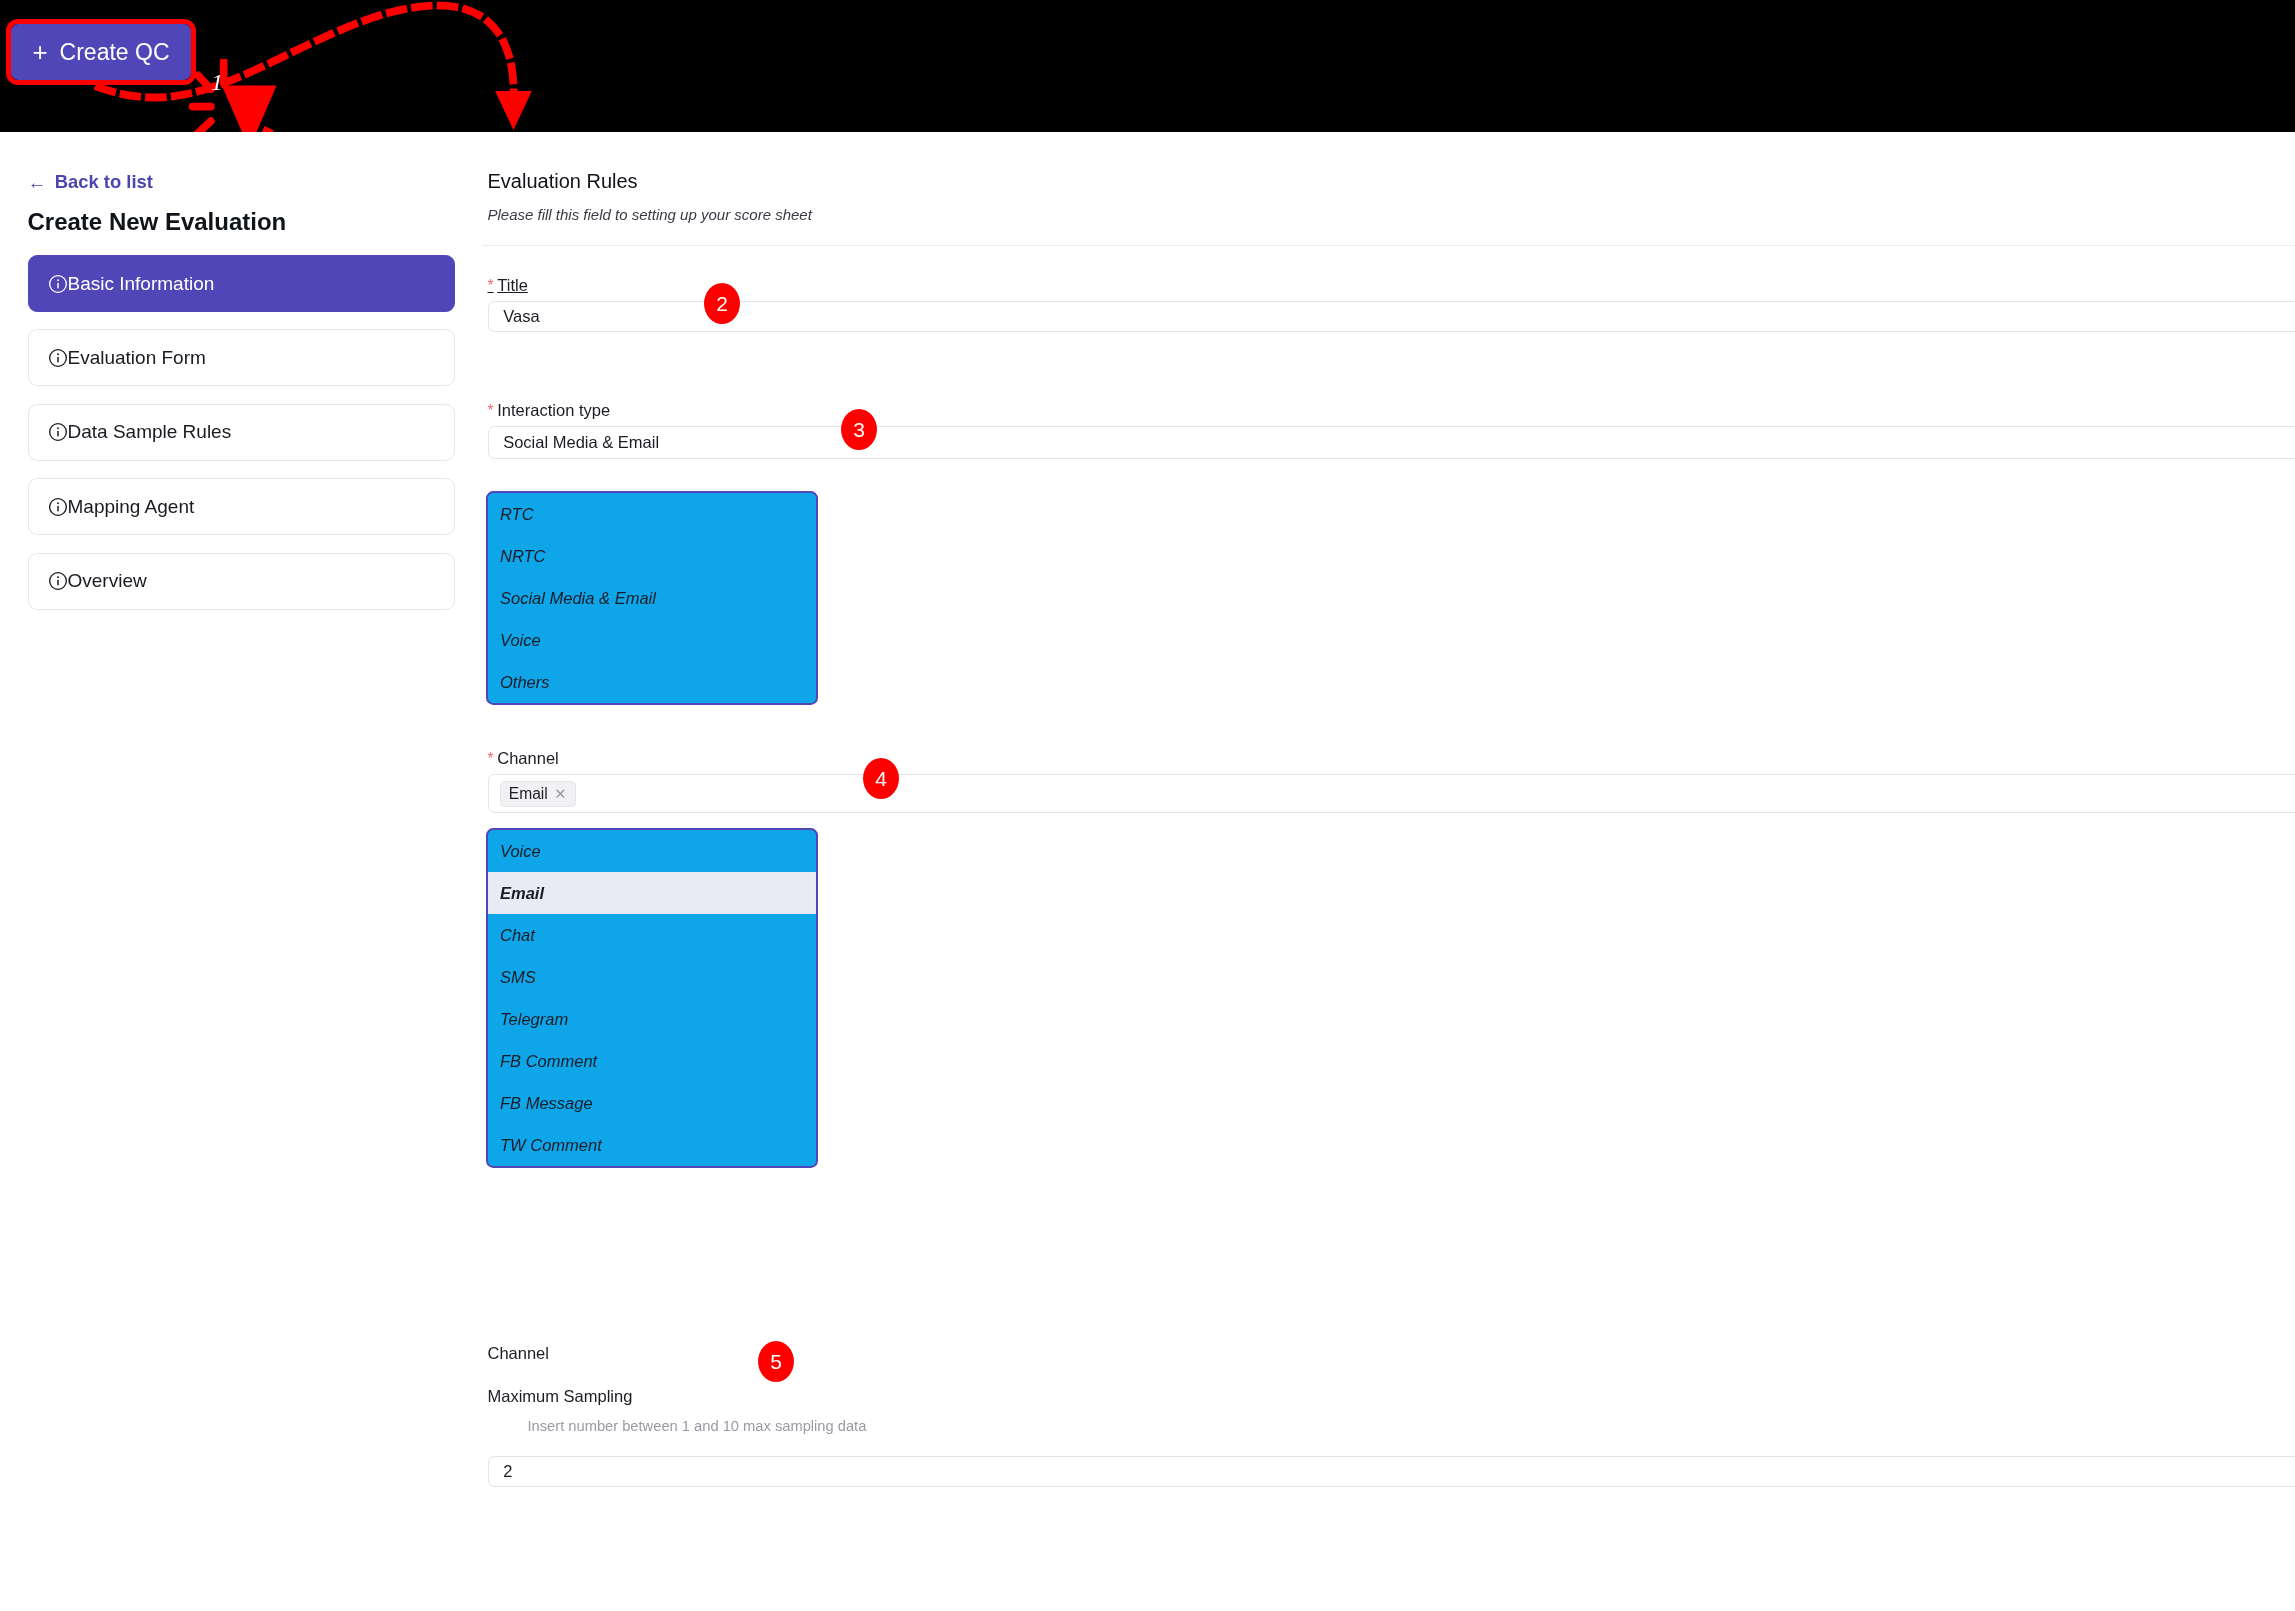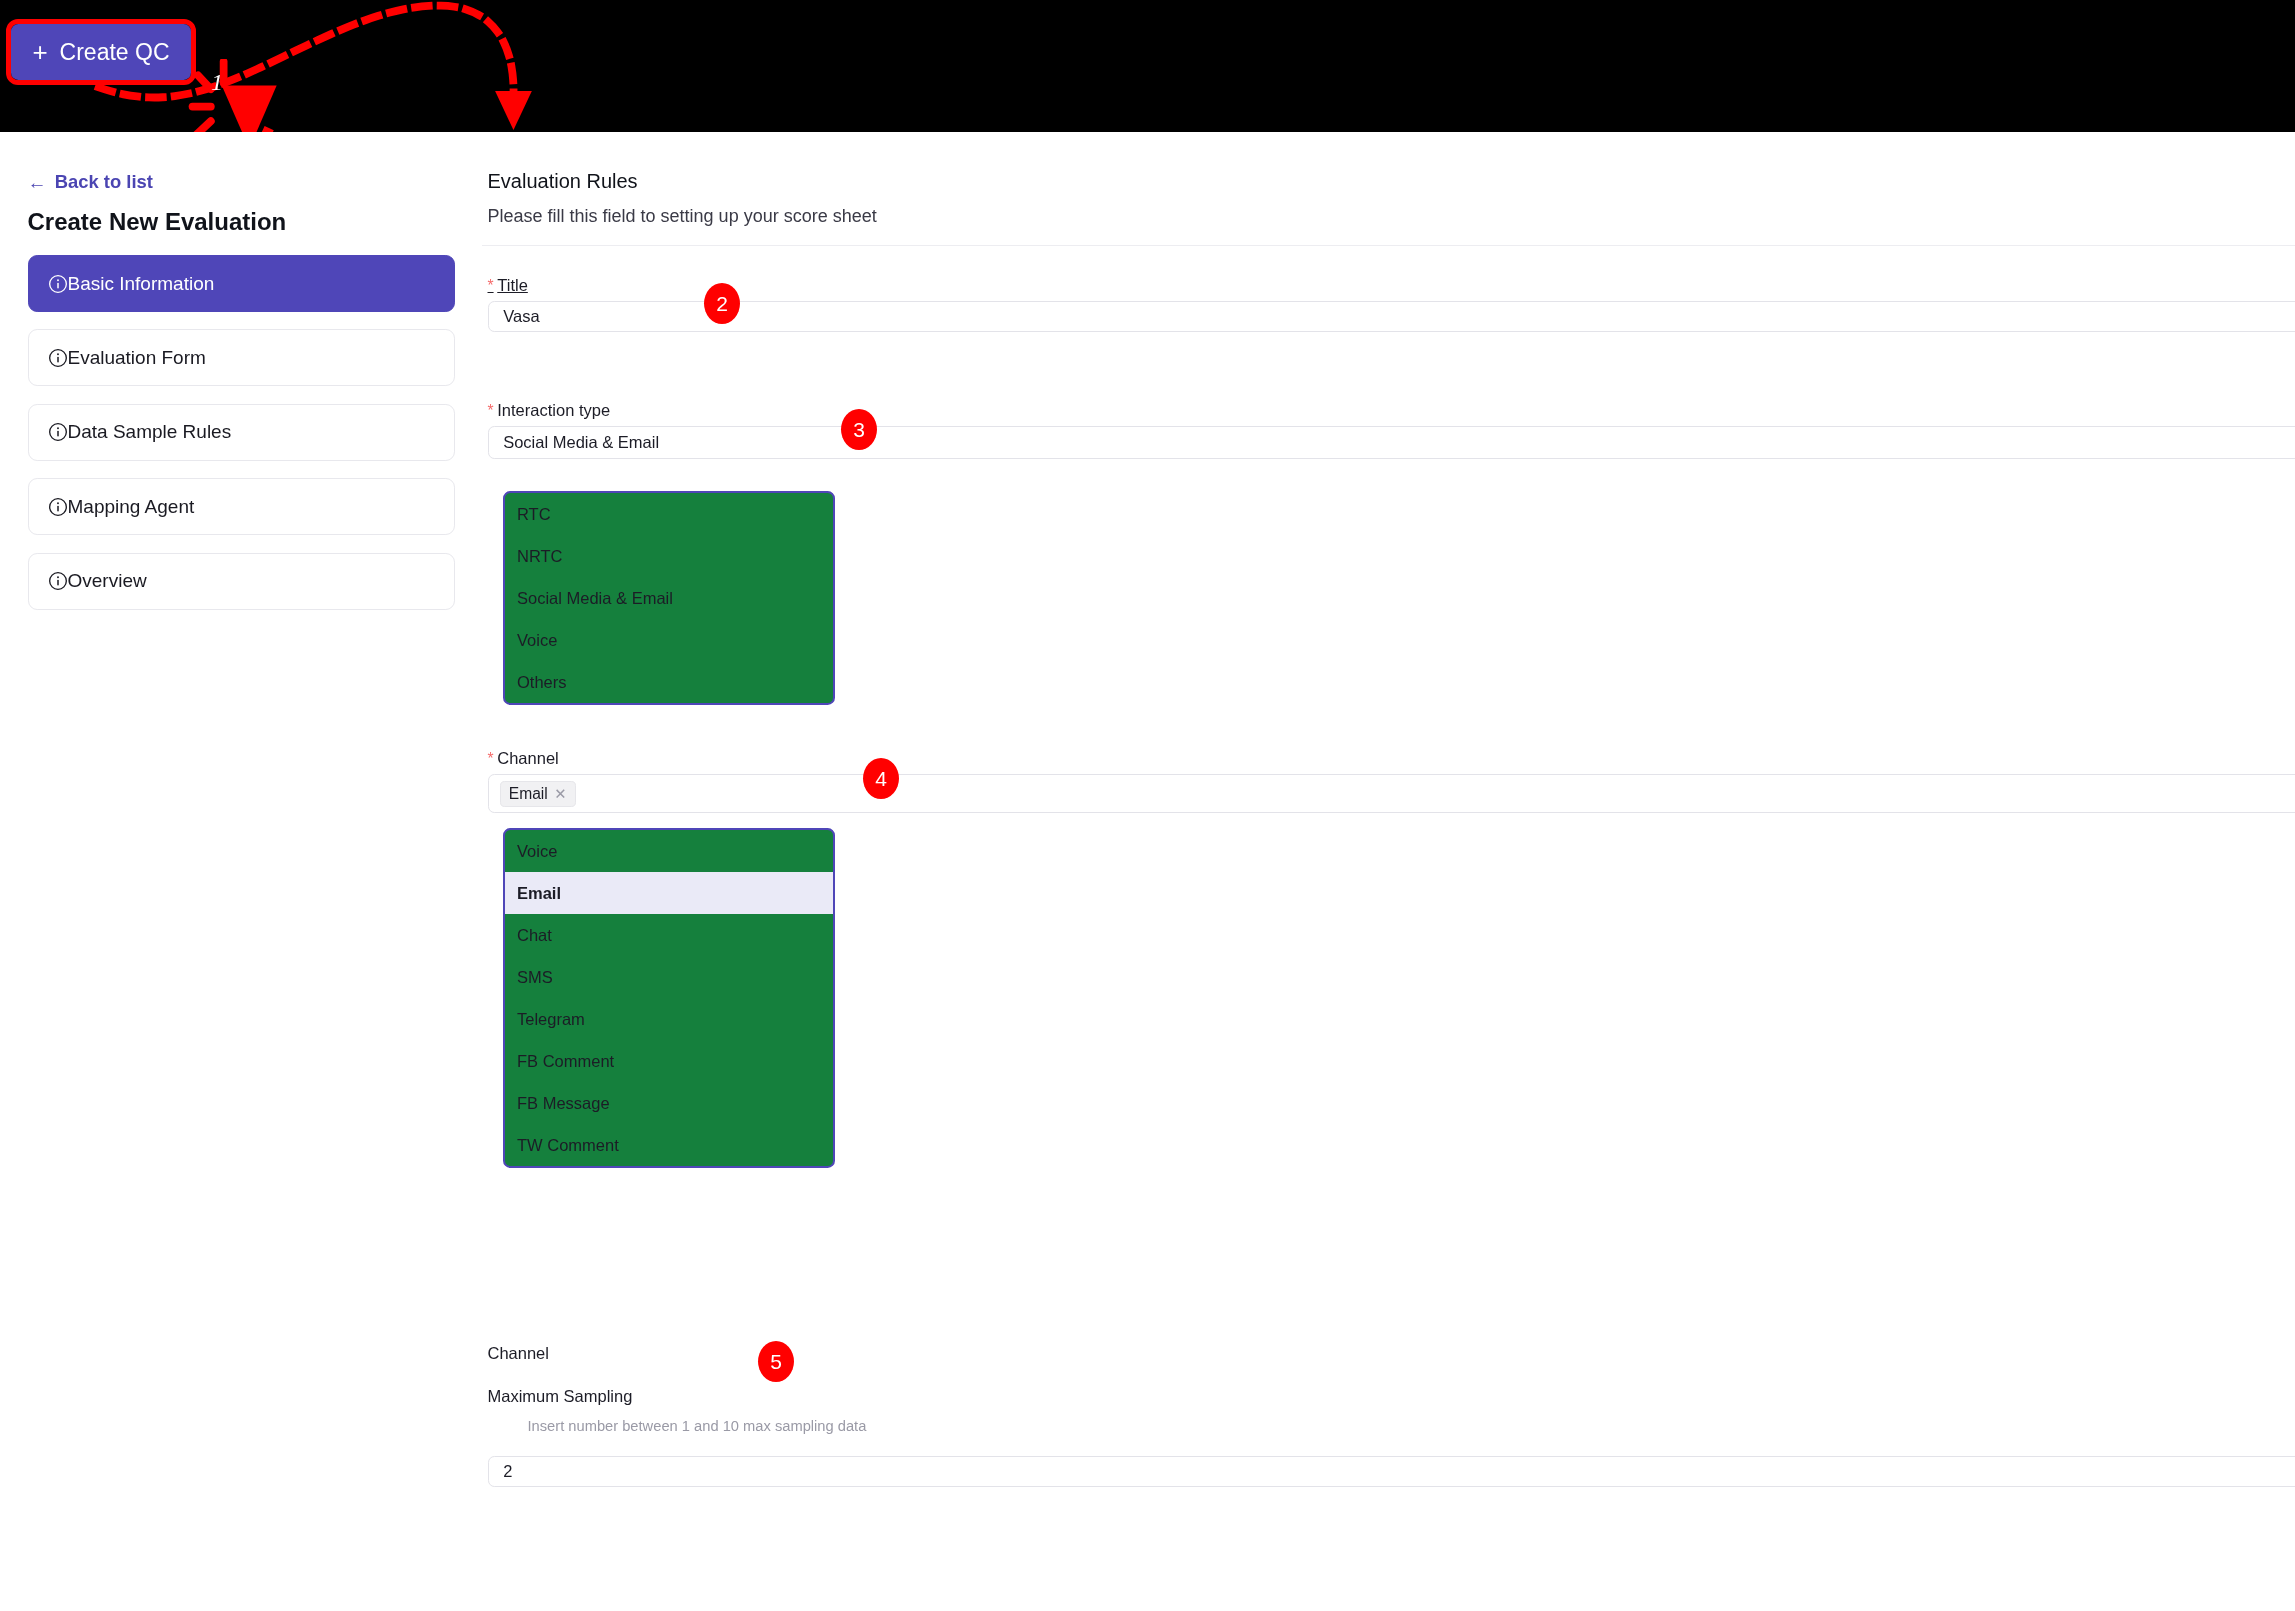--- a/index.html
+++ b/index.html
@@ -60,21 +60,21 @@
     height:57px; padding:0 19px; margin-bottom:17.4px;
     border:1.4px solid #e8e8ed; border-radius:9.2px;
     background:#ffffff; color:#1a1a22; font-size:19px; cursor:pointer;
   }
   .nav-item.active { background:#4f46b8; border-color:#4f46b8; color:#ffffff; }
   .info-ico { width:20px; height:20px; flex:0 0 20px; }
 
   
   .main { position:absolute; left:482px; top:132px; width:2273px; height:1480px; background:#ffffff; }
   .sec-title { position:absolute; left:5.5px; top:38px; font-size:20px; color:#10131a; }
-  .sec-sub   { position:absolute; left:5.5px; top:74px; font-size:18px; color:#3a3a46; }
+  .sec-sub   { position:absolute; left:5.5px; top:74px; font-size:15px; color:#3a3a46;font-style:italic; }
   .divider   { position:absolute; left:0px; top:113px; width:2273px; height:1.4px; background:#ededf1; }
 
   .field-label {
     position:absolute; font-size:16.5px; color:#1c1c26; white-space:nowrap;
   }
   .req { color:#f56c6c; font-size:15.6px; margin-right:3.7px; }
 
   .text-input {
     position:absolute; left:5.5px; width:2261px; height:31px;
     border:1.4px solid #e3e3e9; border-radius:6.4px; background:#fff;
@@ -83,23 +83,23 @@
   }
   .select-box {
     position:absolute; left:5.5px; width:2261px; height:33px;
     border:1.4px solid #e3e3e9; border-radius:6.4px; background:#fff;
     display:flex; align-items:center; padding:0 14.7px;
     font-size:16.5px; color:#1c1c26; cursor:pointer;
   }
 
   
   .dropdown {
-    position:absolute; left:21px; width:332px;
-    border:2.8px solid #4f46b8; border-radius:7.3px; background:#15803d;
-    overflow:hidden; z-index:20;
+    position:absolute; left:4px; width:332px;
+    border:2.8px solid #4f46b8; border-radius:7.3px; background:#0ea5e9;
+    overflow:hidden; z-index:20;font-style:italic;
   }
   .dd-item { height:42px; display:flex; align-items:center; padding:0 12px; font-size:16.5px; color:#1c1c26; cursor:pointer; }
   .dd-item.sel { background:#eaeaf7; font-weight:bold; }
 
   
   .tag-input {
     position:absolute; left:5.5px; width:2261px; height:39px;
     border:1.4px solid #e3e3e9; border-radius:6.4px; background:#fff;
     display:flex; align-items:center; padding:0 11px; gap:6.4px;
   }

